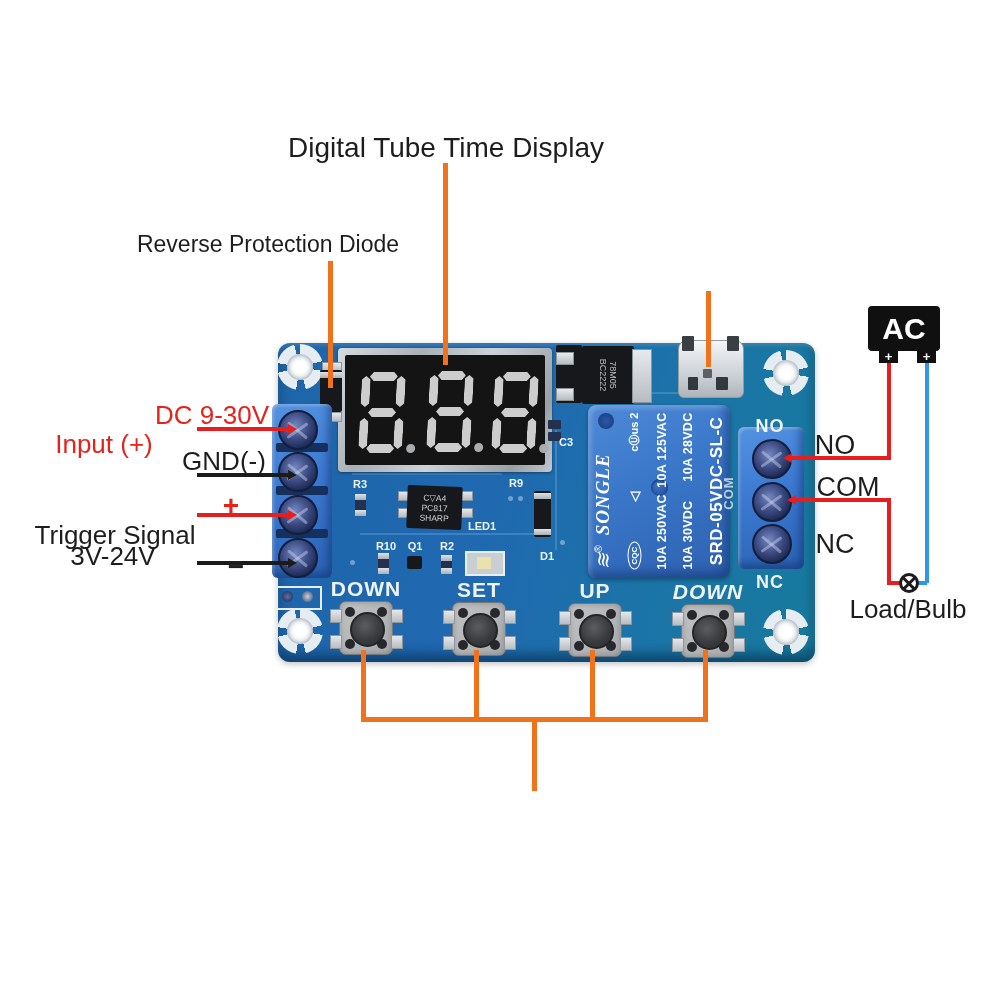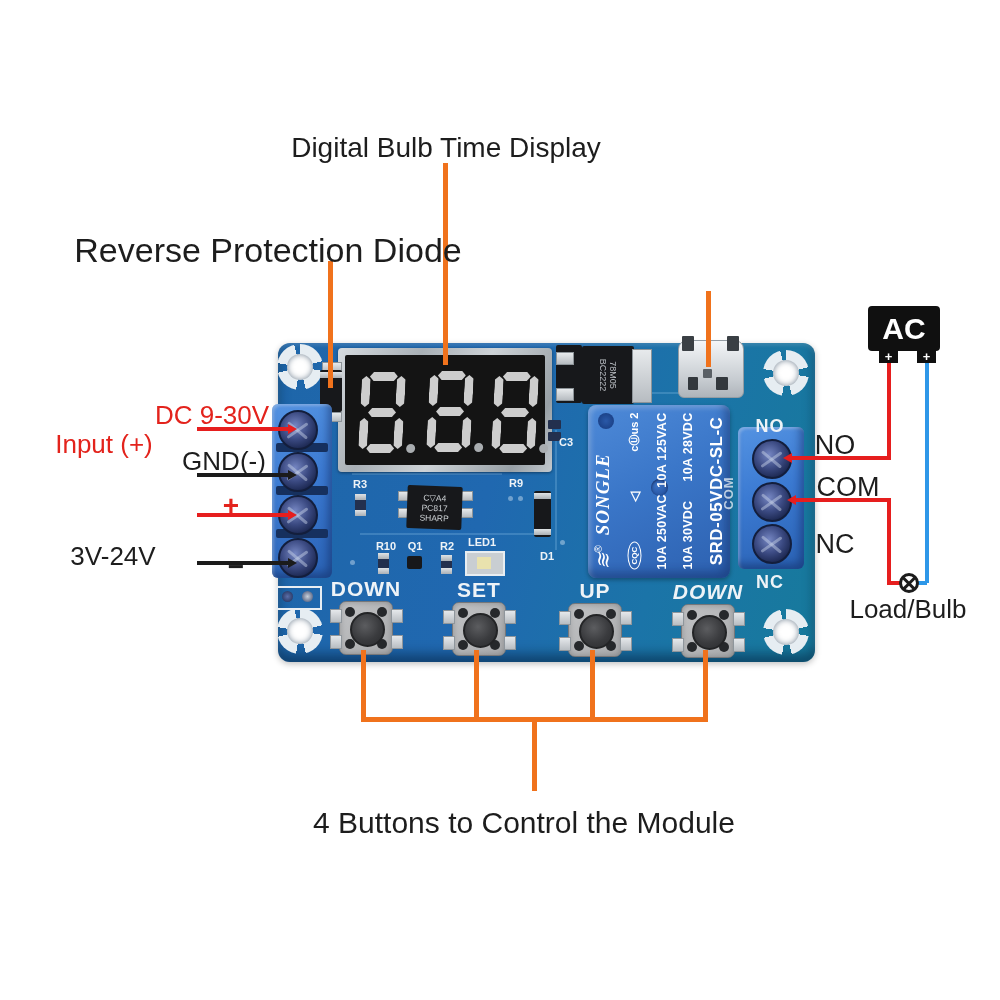--- a/index.html
+++ b/index.html
@@ -277,21 +277,21 @@
     </div>
 
   <div class="silk" style="left:770px;top:416px;font-size:18px;">NO</div>
   <div class="silk" style="left:770px;top:572px;font-size:18px;">NC</div>
   <div class="silk" style="left:728px;top:493px;font-size:13px;transform:translate(-50%,-50%) rotate(-90deg);opacity:.75;">COM</div>
   <div class="silk small" style="left:360px;top:478px;">R3</div>
   <div class="silk small" style="left:516px;top:477px;">R9</div>
   <div class="silk small" style="left:386px;top:540px;">R10</div>
   <div class="silk small" style="left:415px;top:540px;">Q1</div>
   <div class="silk small" style="left:447px;top:540px;">R2</div>
-  <div class="silk small" style="left:482px;top:536px;text-align:right;">LED1</div>
+  <div class="silk small" style="left:482px;top:520px;text-align:right;">LED1</div>
   <div class="silk small" style="left:547px;top:550px;">D1</div>
   <div class="silk small" style="left:566px;top:436px;">C3</div>
 
   <div id="buttons-layer">
       <div class="silk" style="left: 366px; top: 577px; font-size: 21px;">DOWN</div>
       <div class="tact" style="left: 339px; top: 601px;">
         <div class="pin" style="left: 5px; top: 5px;"></div>
         <div class="pin" style="left: 37px; top: 5px;"></div>
         <div class="pin" style="left: 5px; top: 37px;"></div>
         <div class="pin" style="left: 37px; top: 37px;"></div>
@@ -369,28 +369,28 @@
   <div class="arrow" style="left:787px;top:495px;border-top:5px solid transparent;border-bottom:5px solid transparent;border-right:9px solid #e61e1e;"></div>
   <div class="wire" style="left:887px;top:498px;width:4px;height:85px;background:#e61e1e;"></div>
   <div class="wire" style="left:887px;top:581px;width:14px;height:4px;background:#e61e1e;"></div>
   <div class="wire" style="left:925px;top:363px;width:4px;height:220px;background:#2e97e8;"></div>
   <div class="wire" style="left:917px;top:581px;width:10px;height:4px;background:#2e97e8;"></div>
   <div id="bulb">
       <div class="x1"></div>
       <div class="x2"></div>
     </div>
 
-  <div class="lbl" style="left:446px;top:132px;font-size:28px;">Digital Bulb Time Display</div>
-  <div class="lbl" style="left:268px;top:231px;font-size:34px;">Reverse Protection Diode</div>
-  <div class="lbl" style="left:524px;top:806px;font-size:30px;">4 Buttons to Control the Module</div>
+  <div class="lbl" style="left:446px;top:132px;font-size:28px;">Digital Tube Time Display</div>
+  <div class="lbl" style="left:268px;top:231px;font-size:23px;">Reverse Protection Diode</div>
 
   <div class="lbl red" style="left:212px;top:400px;font-size:26px;">DC 9-30V</div>
   <div class="lbl red" style="left:104px;top:429px;font-size:26px;">Input (+)</div>
   <div class="lbl" style="left:224px;top:446px;font-size:26px;">GND(-)</div>
   <div class="lbl red" style="left:231px;top:490px;font-size:28px;font-weight:bold;">+</div>
+  <div class="lbl" style="left:115px;top:520px;font-size:26px;">Trigger Signal</div>
   <div class="lbl" style="left:113px;top:541px;font-size:26px;">3V-24V</div>
   <div class="lbl" style="left:236px;top:551px;font-size:28px;font-weight:bold;">−</div>
 
   <div class="lbl" style="left:835px;top:430px;font-size:27px;">NO</div>
   <div class="lbl" style="left:848px;top:472px;font-size:27px;">COM</div>
   <div class="lbl" style="left:835px;top:529px;font-size:27px;">NC</div>
   <div class="lbl" style="left:908px;top:594px;font-size:26px;">Load/Bulb</div>
 
 </div>
 

